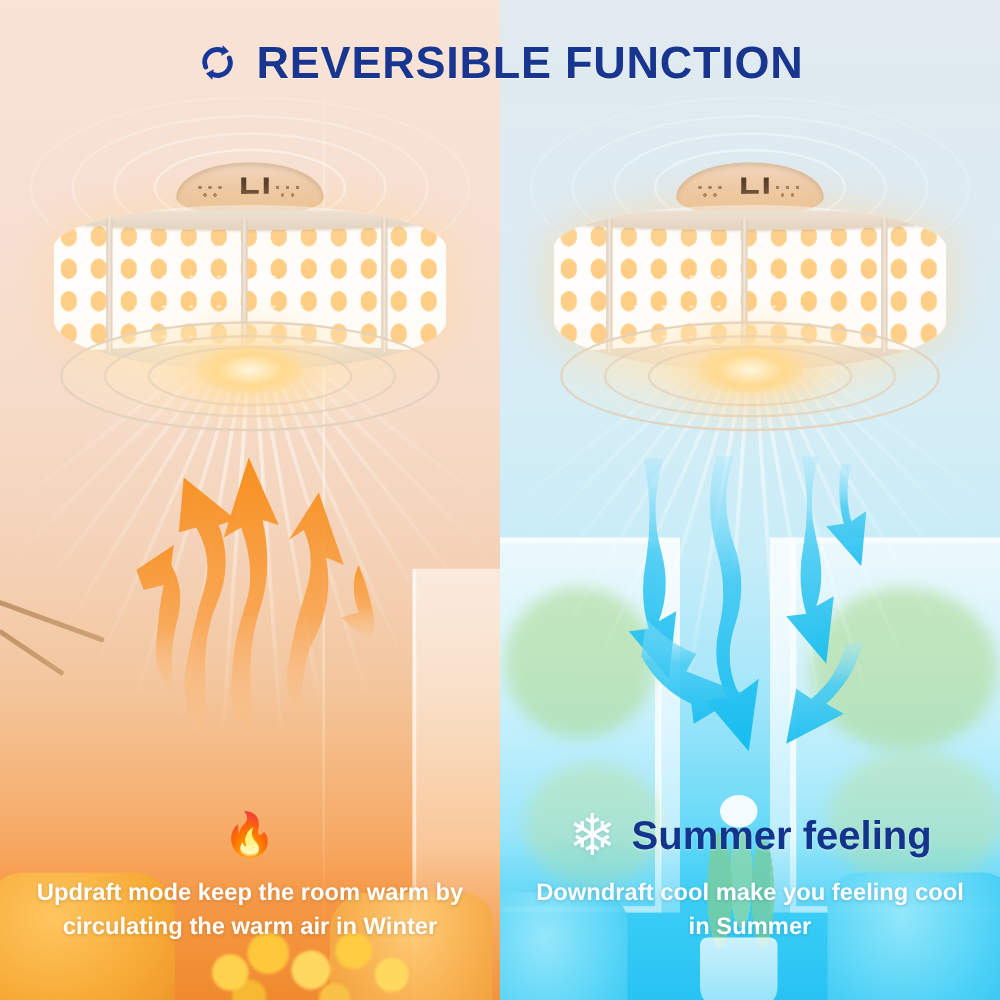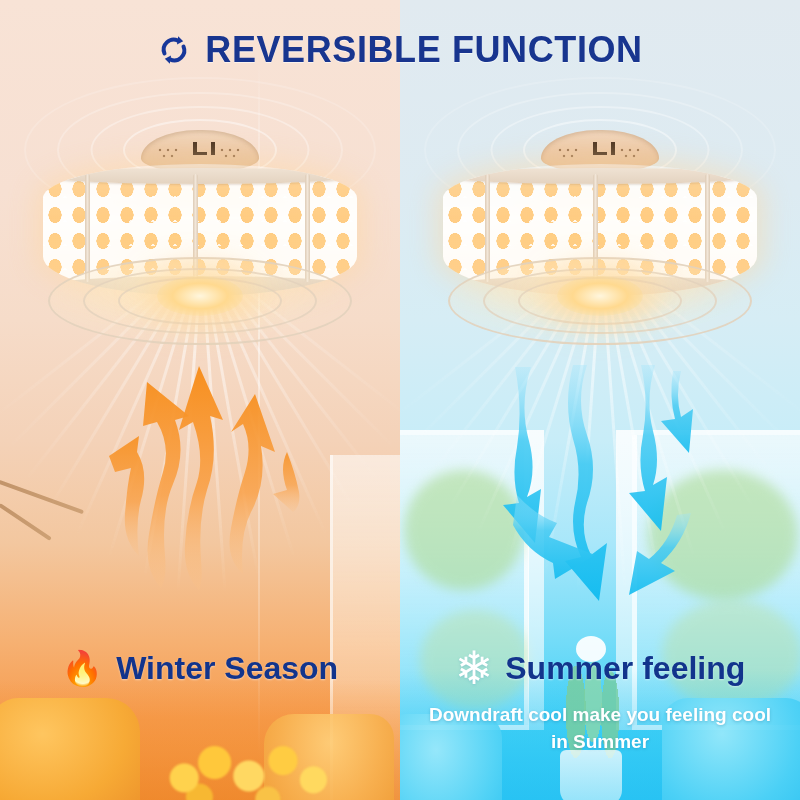--- a/index.html
+++ b/index.html
@@ -372,22 +372,22 @@
           <path d="M14 96 L44 76 L42 92 Q54 112 46 140 Q40 164 44 196 Q28 180 30 154 Q32 126 36 108 L20 112 Z" opacity=".9"></path>
 
           <path d="M198 152 L178 134 L192 130 Q184 108 192 92 Q200 112 204 132 Q206 146 198 152 Z" opacity=".85"></path>
         </g>
       </svg>
     </div>
 
     <div class="caption cap-left">
       <div class="cap-head">
         <span class="cap-emoji">🔥</span>
-        <span class="season">Winter Season</span>
-      </div>
+      </div>
+      <div class="cap-desc">Updraft mode keep the room warm by circulating the warm air in Winter</div>
     </div>
   </div>
 
   <div class="half right">
     <div class="bg-right"></div>
 
     <div class="room-right">
       <div class="win w1"></div>
       <div class="win w2"></div>
       <div class="foliage" style="left:4px;top:470px;width:120px;height:120px;background:#a9d98c;"></div>

